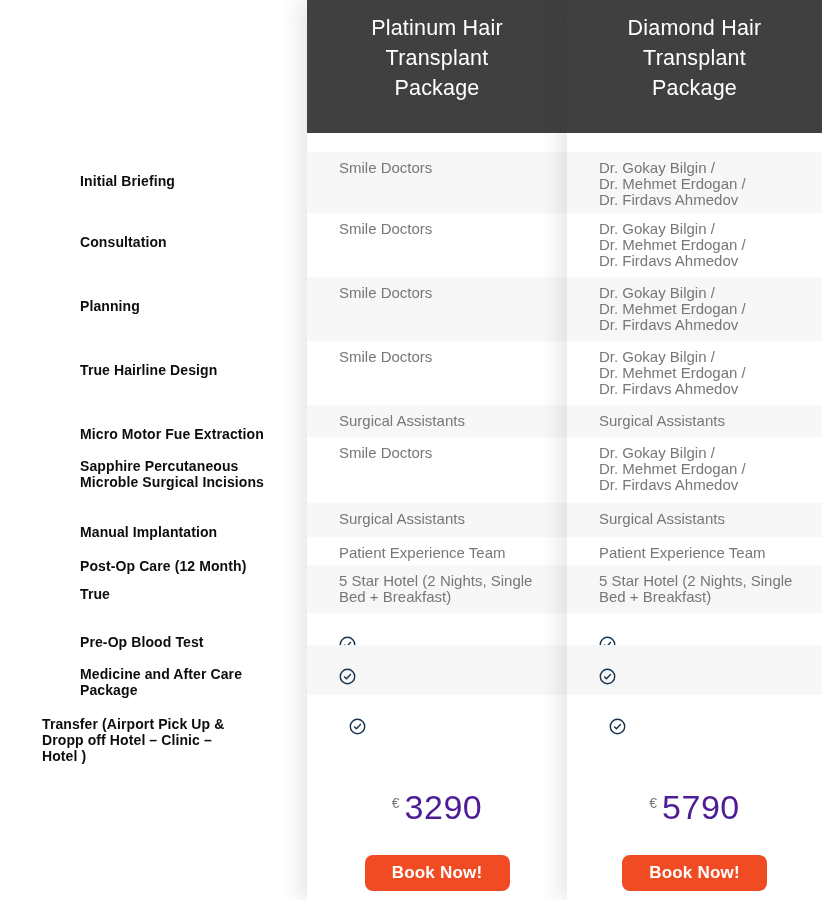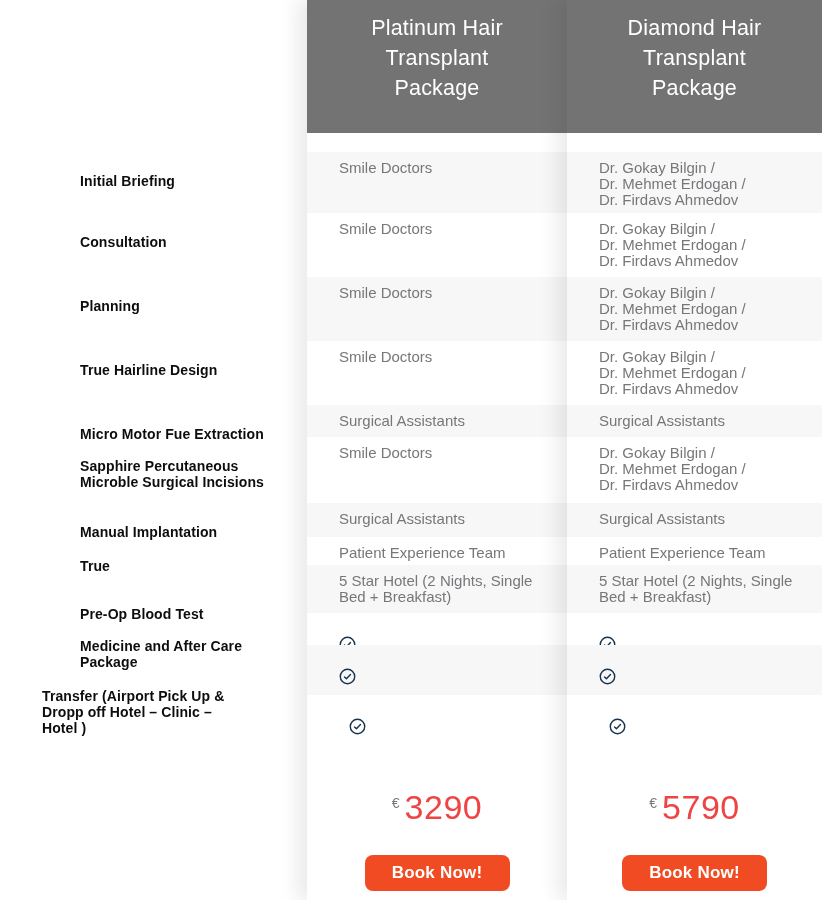--- a/index.html
+++ b/index.html
@@ -40,21 +40,21 @@
     top: 0;
     height: 900px;
     background: #ffffff;
     box-shadow: -9px 0 18px rgba(40,40,40,0.10);
   }
   .card.platinum { left: 307px; width: 260px; z-index: 2; }
   .card.diamond  { left: 567px; width: 255px; z-index: 3; }
 
   .pkg-header {
     height: 133px;
-    background: #737373;
+    background: #404040;
     color: #ffffff;
     text-align: center;
     padding-top: 13px;
     font-size: 21.5px;
     line-height: 30px;
     font-weight: 500;
     white-space: pre-line;
     letter-spacing: 0.2px;
   }
   .header-gap { height: 19px; background: #ffffff; }
@@ -96,21 +96,21 @@
   }
   .currency {
     font-size: 14px;
     color: #77787b;
     margin-top: 6px;
     margin-right: 5px;
   }
   .price {
     font-size: 34px;
     line-height: 36px;
-    color: #ef4444;
+    color: #4c1d95;
     letter-spacing: 0.5px;
   }
   .cta-row {
     margin-top: 28px;
     display: flex;
     justify-content: center;
     border-radius: 12px;
   }
   .book-btn {
     width: 145px;
@@ -133,20 +133,21 @@
 
   <div class="labels-col">
     <div class="label-cell r1">Initial Briefing</div>
     <div class="label-cell r2">Consultation</div>
     <div class="label-cell r3">Planning</div>
     <div class="label-cell r4">True Hairline Design</div>
     <div class="label-cell r5">Micro Motor Fue Extraction</div>
     <div class="label-cell r6">Sapphire Percutaneous
 Microble Surgical Incisions</div>
     <div class="label-cell r7">Manual Implantation</div>
+    <div class="label-cell r8">Post-Op Care (12 Month)</div>
     <div class="label-cell r9">True</div>
     <div class="label-cell r10">Pre-Op Blood Test</div>
     <div class="label-cell r11">Medicine and After Care
 Package</div>
     <div class="label-cell r12">Transfer (Airport Pick Up &amp;
 Dropp off Hotel – Clinic –
 Hotel )</div>
   </div>
 
   <div class="card platinum">

